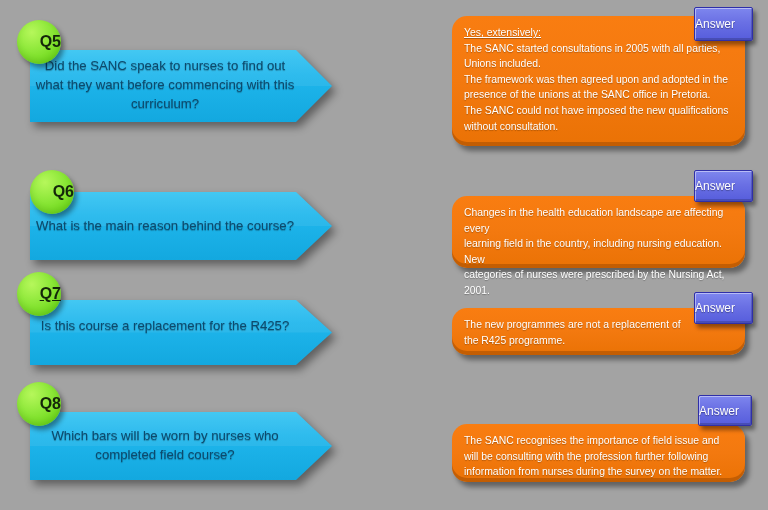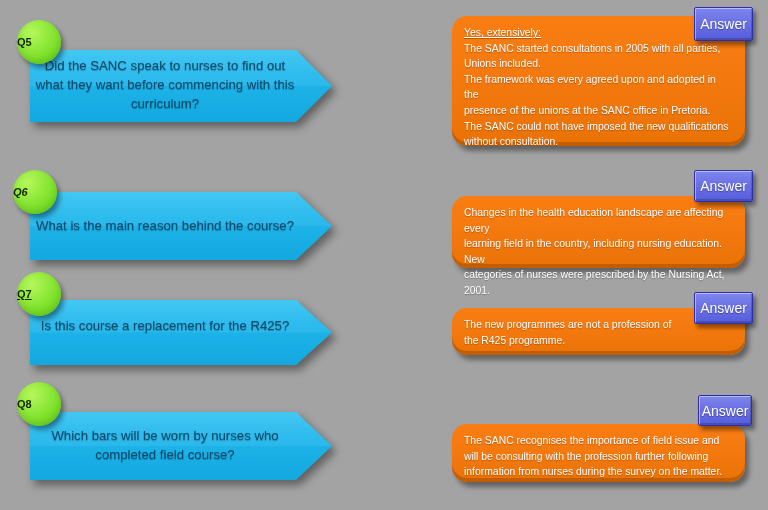--- a/index.html
+++ b/index.html
@@ -32,23 +32,23 @@
     pointer-events:none;
   }
 
   .qbadge{
     position:absolute;
     width:44px;height:44px;
     border-radius:50%;
     background:radial-gradient(circle at 34% 28%, #b6f75b 0%, #8ee83a 42%, #6fd91c 78%, #5cc412 100%);
     box-shadow:3px 4px 5px rgba(0,0,0,0.40), inset 0 -3px 6px rgba(0,0,0,0.10);
     color:#14260a;
-    font-size:11px;
+    font-size:16px;
     font-weight:bold;
-    display:flex;align-items:center;justify-content:flex-start;
+    display:flex;align-items:center;justify-content:flex-end;
     z-index:5;
   }
 
   
   .abox{
     position:absolute;
     background:linear-gradient(180deg,#f97d11 0%,#f3790f 50%,#ea7205 100%);
     border-radius:15px;
     box-shadow:4px 5px 5px rgba(0,0,0,0.40), inset 0 -4px 0 rgba(120,55,0,0.35);
     color:#ffffff;
@@ -64,22 +64,22 @@
   }
   .abox .ln{display:block;}
 
   .answer-btn{
     position:absolute;
     background:linear-gradient(180deg,#7e86ee 0%,#6a70e4 45%,#565ddc 100%);
     border:1px solid #2f2fa8;
     border-radius:2px;
     box-shadow:3px 4px 4px rgba(0,0,0,0.42), inset 1px 1px 0 rgba(255,255,255,0.45), inset -1px -2px 0 rgba(0,0,0,0.18);
     color:#ffffff;
-    font-size:14px;
-    display:flex;align-items:center;justify-content:center;
+    font-size:12px;
+    display:flex;align-items:center;
     z-index:6;
     text-shadow:0 1px 1px rgba(0,0,0,0.35);
   }
 </style>
 </head>
 <body>
 
 <div id="stage">
 
   <div class="qrow">
@@ -102,32 +102,32 @@
     <div class="qtext" style="left:34px;top:56px;width:262px;">
       <span class="ln">Did the SANC speak to nurses to find out</span>
       <span class="ln">what they want before commencing with this</span>
       <span class="ln">curriculum?</span>
     </div>
 
     <div class="abox" style="left:452px;top:16px;width:293px;height:130px;">
       <span class="lead">Yes, extensively:</span>
       <span class="ln">The SANC started consultations in 2005 with all parties,</span>
       <span class="ln">Unions included.</span>
-      <span class="ln">The framework was every agreed upon and adopted in the</span>
+      <span class="ln">The framework was then agreed upon and adopted in the</span>
       <span class="ln">presence of the unions at the SANC office in Pretoria.</span>
       <span class="ln">The SANC could not have imposed the new qualifications</span>
       <span class="ln">without consultation.</span>
     </div>
     <div class="answer-btn" style="left:694px;top:7px;width:57px;height:32px;">
       <span>Answer</span>
     </div>
   </div>
 
   <div class="qrow">
-    <div class="qbadge" style="left:13px;top:170px;font-style:italic;">
+    <div class="qbadge" style="left:30px;top:170px;">
       <span>Q6</span>
     </div>
     <div class="qarrow" style="top:192px;">
       <svg width="302" height="68" viewBox="0 0 302 68" aria-hidden="true">
         <defs>
           <linearGradient id="bg2" x1="0" y1="0" x2="0" y2="1">
             <stop offset="0" stop-color="#35c4f2"></stop>
             <stop offset="0.35" stop-color="#1fb6ec"></stop>
             <stop offset="1" stop-color="#13a8df"></stop>
           </linearGradient>
@@ -166,21 +166,21 @@
         </defs>
         <polygon points="0,0 266,0 302,32.5 266,65 0,65" fill="url(#bg3)"></polygon>
         <polygon points="0,0 266,0 302,32.5 266,32.5 0,32.5" fill="rgba(255,255,255,0.07)"></polygon>
       </svg>
     </div>
     <div class="qtext" style="left:34px;top:316px;width:262px;">
       <span class="ln">Is this course a replacement for the R425?</span>
     </div>
 
     <div class="abox" style="left:452px;top:308px;width:293px;height:47px;">
-      <span class="ln">The new programmes are not a profession of</span>
+      <span class="ln">The new programmes are not a replacement of</span>
       <span class="ln">the R425 programme.</span>
     </div>
     <div class="answer-btn" style="left:694px;top:292px;width:57px;height:30px;">
       <span>Answer</span>
     </div>
   </div>
 
   <div class="qrow">
     <div class="qbadge" style="left:17px;top:382px;">
       <span>Q8</span>

